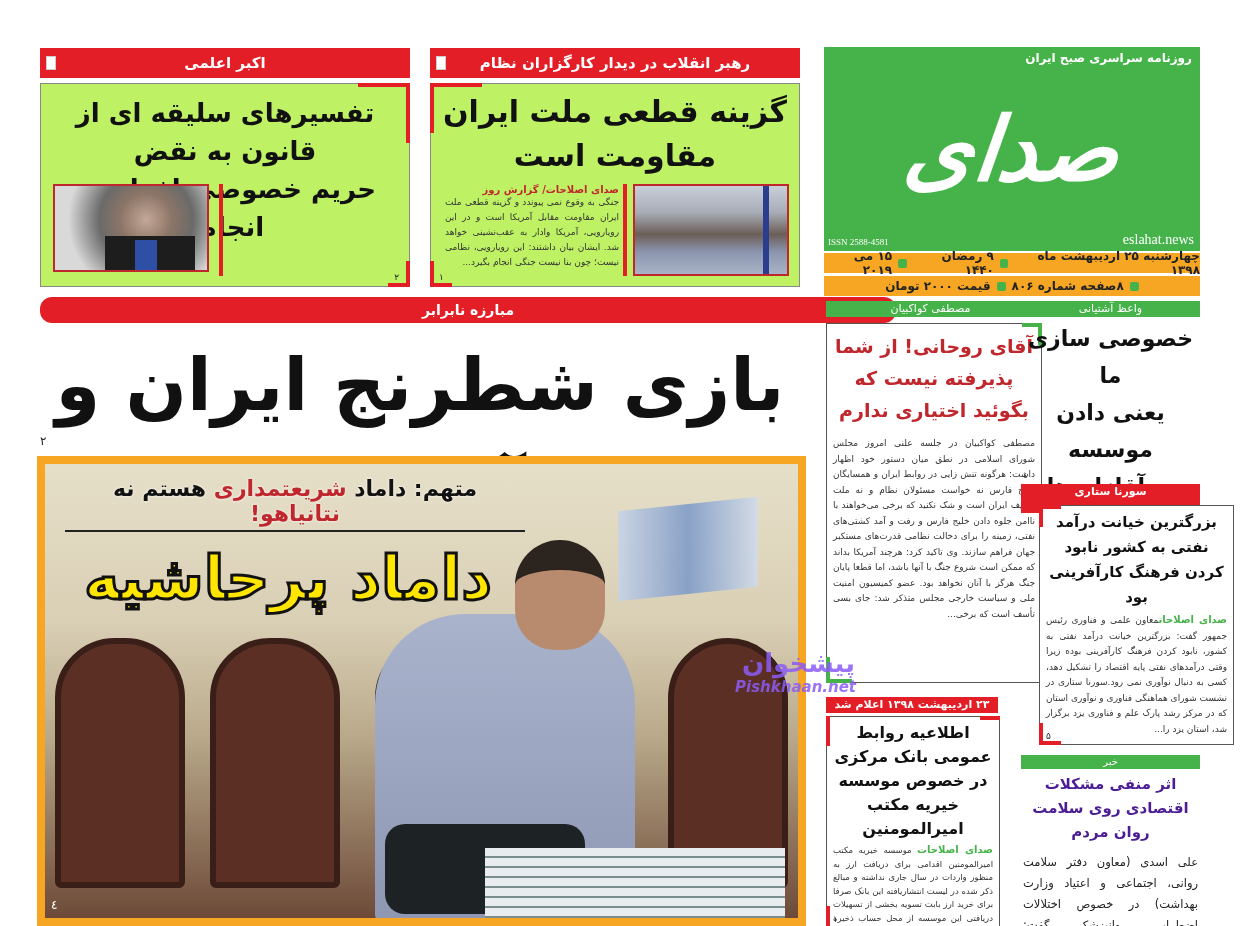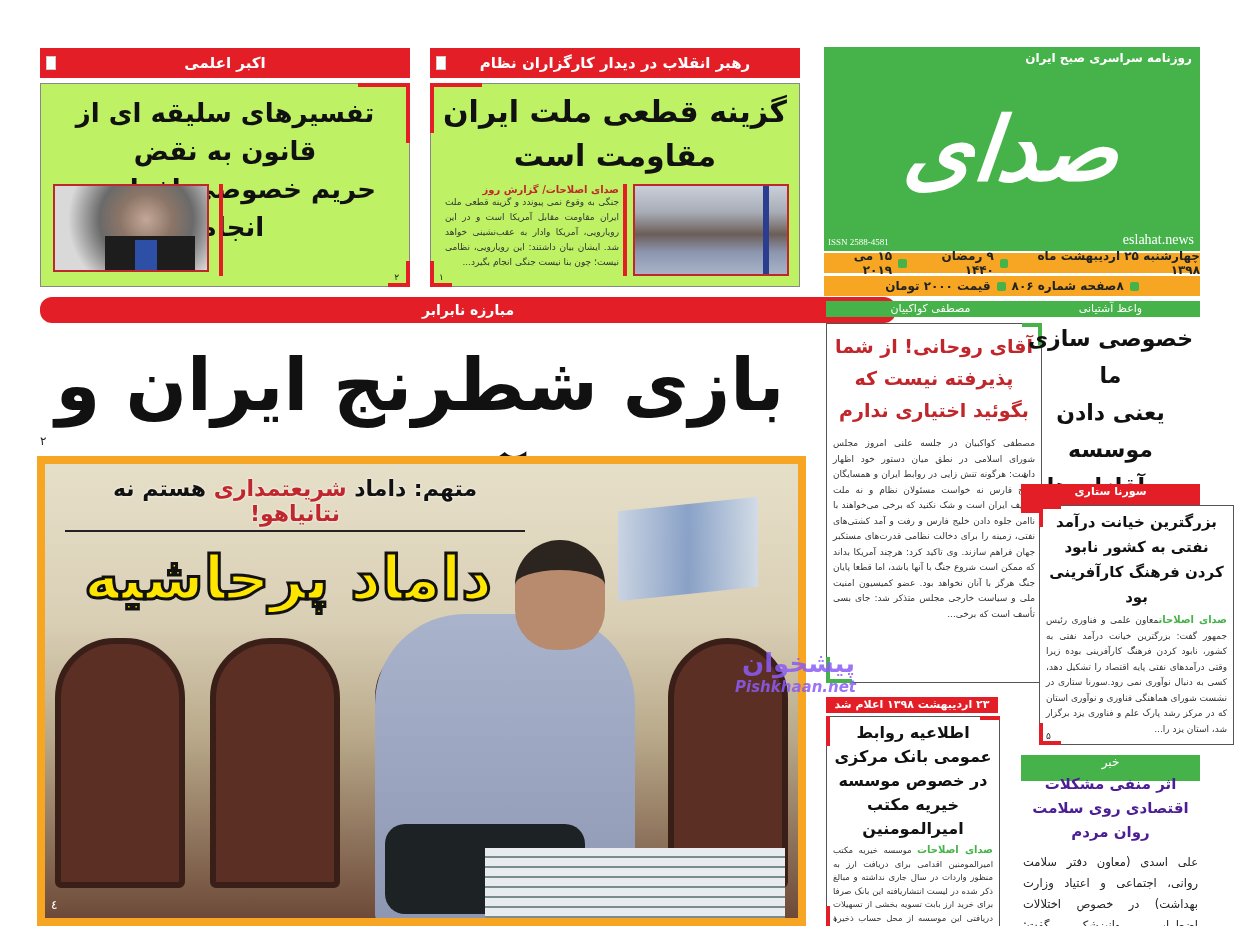--- a/index.html
+++ b/index.html
@@ -188,17 +188,17 @@
   <div style="position:absolute; top:-1px; left:-1px; width:4px; height:22px; background:#e41e26;"></div>
   <div style="position:absolute; bottom:-1px; left:-1px; width:22px; height:4px; background:#e41e26;"></div>
   <div style="position:absolute; bottom:-1px; left:-1px; width:4px; height:22px; background:#e41e26;"></div>
   <div style="padding:4px 8px 2px; text-align:center; font-size:15px; font-weight:bold; color:#111; line-height:25px;">بزرگترین خیانت درآمد نفتی به کشور نابود کردن فرهنگ کارآفرینی بود</div>
   <div class="col-text" style="font-size:9px; line-height:15.5px;">
     <span style="color:#46b34a; font-weight:bold; font-size:10px;">صدای اصلاحات</span><span>معاون علمی و فناوری رئیس جمهور گفت: بزرگترین خیانت درآمد نفتی به کشور، نابود کردن فرهنگ کارآفرینی بوده زیرا وقتی درآمدهای نفتی پایه اقتصاد را تشکیل دهد، کسی به دنبال نوآوری نمی رود.سورنا ستاری در نشست شورای هماهنگی فناوری و نوآوری استان که در مرکز رشد پارک علم و فناوری یزد برگزار شد، استان یزد را...</span>
   </div>
   <div class="pg" style="position:absolute; left:6px; bottom:3px;">۵</div>
 </div>
 
-<div class="abs green-bar" style="left:1021px; top:755px; width:179px; height:26px; font-size:12px; line-height:14px;">خبر</div>
+<div class="abs green-bar" style="left:1021px; top:755px; width:179px; height:14px; font-size:10px; line-height:14px;">خبر</div>
 <div class="abs" style="left:1021px; top:772px; width:179px; height:154px; overflow:hidden;">
   <div style="text-align:center; font-size:15px; font-weight:bold; color:#4c1d95; line-height:24px; padding:0 4px;">اثر منفی مشکلات اقتصادی روی سلامت روان مردم</div>
   <div style="font-size:11.5px; line-height:21px; color:#222; text-align:justify; padding:8px 2px 0;">علی اسدی (معاون دفتر سلامت روانی، اجتماعی و اعتیاد وزارت بهداشت) در خصوص اختلالات اضطرابی، روانپزشکی گفت: براساس آخرین پیمایش ها،۶/۳۲...</div>
 </div>
 
 </body></html>

